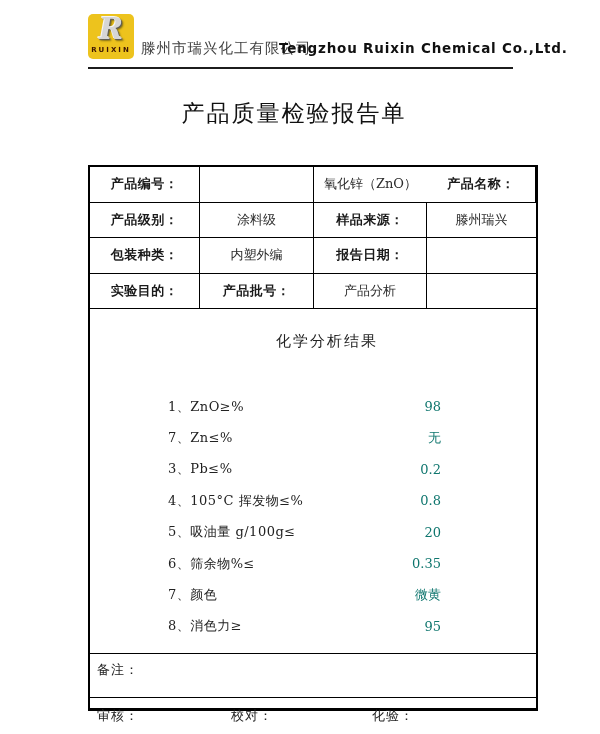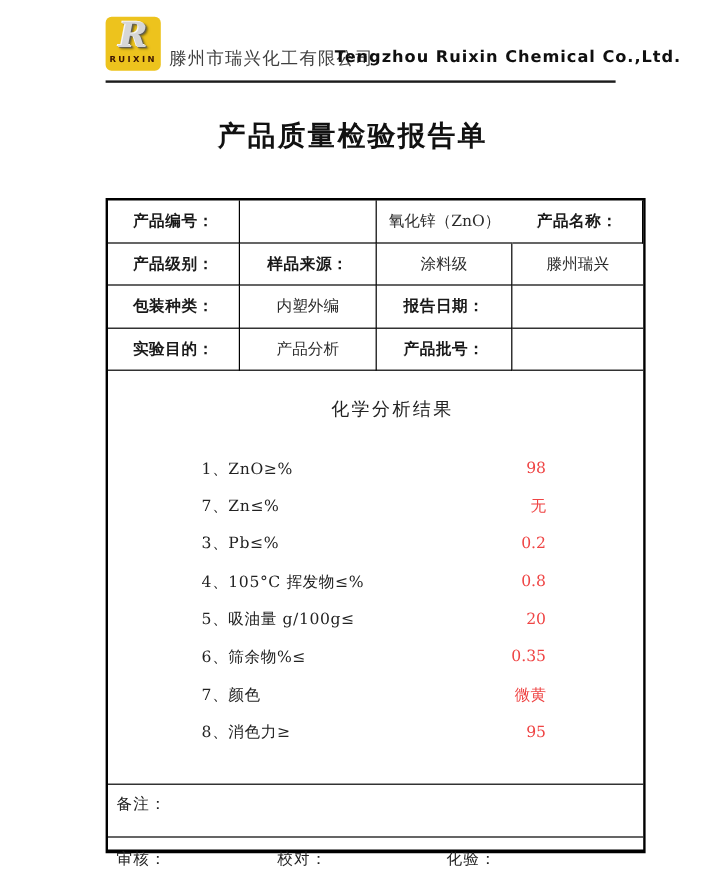--- a/index.html
+++ b/index.html
@@ -29,21 +29,21 @@
   .co-en {
     position:absolute; left:279px; top:40px; font-size:13.5px; font-weight:bold;
     color:#101010; letter-spacing:0.8px;
   }
   .header-rule {
     position:absolute; left:88px; top:67px; width:425px; height:2px; background:#1c1c1c;
   }
   
   .title {
     position:absolute; left:0; top:98px; width:588px; text-align:center;
-    font-size:23px; font-weight:bold; letter-spacing:2px; color:#111;
+    font-size:23px; font-weight:normal; letter-spacing:2px; color:#111;
   }
   
   .report-table {
     position:absolute; left:88px; top:165px; width:450px; height:546px;
     border:2px solid #000; border-bottom:3px solid #000;
   }
   .info-grid {
     display:grid; grid-template-columns:110px 114px 113px 1fr;
     grid-template-rows:repeat(4, 35.5px); width:100%;border-radius:27px;
   }
@@ -56,24 +56,24 @@
   .cell.lbl { font-weight:bold; letter-spacing:0.5px; }
   .cell.val { font-family:"DejaVu Serif", serif; color:#2b2b2b; }
   
   .analysis {
     position:relative; width:100%; height:322px; border-bottom:1px solid #000;
     font-family:"DejaVu Serif", serif;
   }
   .analysis-title {
     margin-top:23px; text-align:center; font-size:15px; letter-spacing:2px; color:#222;padding-left:28px;
   }
-  .an-items { margin-top:24px; }
+  .an-items { margin-top:40px; }
   .an-item { position:relative; height:31.4px; display:flex; align-items:center; }
   .an-item .lab { padding-left:78px; font-size:13px; color:#222; letter-spacing:0.5px; }
-  .an-item .val { position:absolute; right:81px; font-size:13px; color:#ef4444; }
+  .an-item .val { position:absolute; right:95px; font-size:13px; color:#0f766e; }
   
   .remark-row {
     width:100%; height:44px; border-bottom:1px solid #000;
     font-family:"DejaVu Serif", serif; font-size:13px; color:#222;
     padding:7px 0 4px 7px; letter-spacing:1px;
   }
   .sign-row {
     position:relative; width:100%; height:34px;
     font-family:"DejaVu Serif", serif; font-size:13px; color:#222; letter-spacing:1px;
   }
@@ -101,32 +101,32 @@
 
   <div class="report-table">
 
     <div class="info-grid">
       <div class="cell lbl">产品编号：</div>
       <div class="cell val"></div>
       <div class="cell val last">氧化锌（ZnO）</div>
       <div class="cell lbl">产品名称：</div>
 
       <div class="cell lbl">产品级别：</div>
+      <div class="cell val">涂料级</div>
       <div class="cell lbl">样品来源：</div>
-      <div class="cell val">涂料级</div>
       <div class="cell val last">滕州瑞兴</div>
 
       <div class="cell lbl">包装种类：</div>
       <div class="cell val">内塑外编</div>
       <div class="cell lbl">报告日期：</div>
       <div class="cell val last"></div>
 
       <div class="cell lbl">实验目的：</div>
+      <div class="cell lbl">产品批号：</div>
       <div class="cell val">产品分析</div>
-      <div class="cell lbl">产品批号：</div>
       <div class="cell val last"></div>
     </div>
 
     <div class="analysis">
       <div class="analysis-title">化学分析结果</div>
       <div class="an-items">
         <div class="an-item">
           <span class="lab">1、ZnO≥%</span>
           <span class="val">98</span>
         </div>

